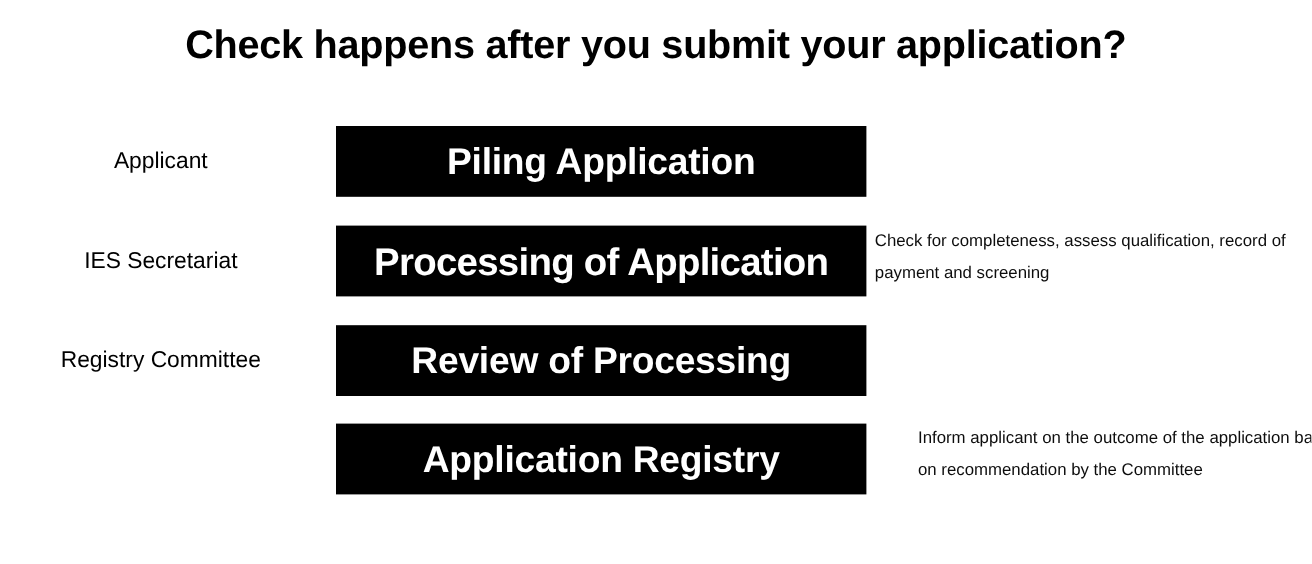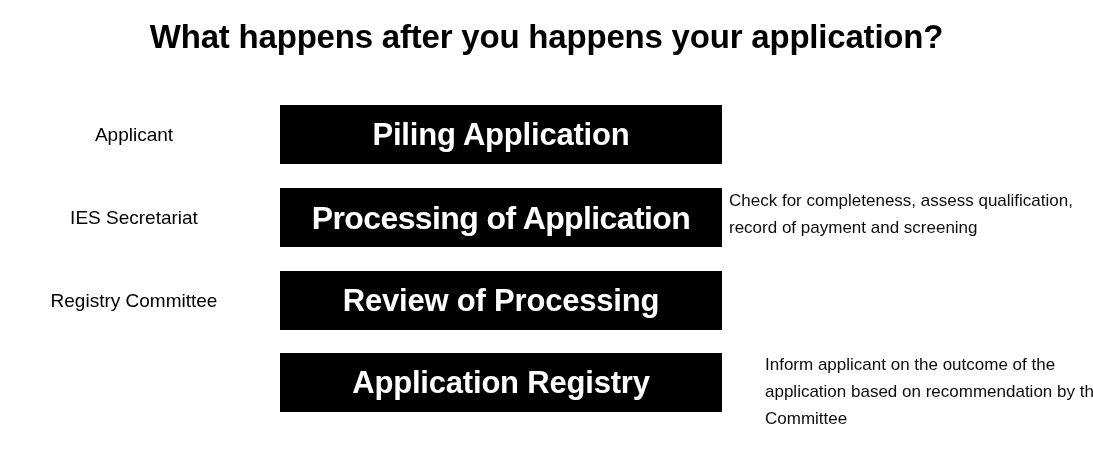--- a/index.html
+++ b/index.html
@@ -71,32 +71,32 @@
     letter-spacing: -0.2px;
   }
   .stage-bar-label.tight {
     font-size: 32px;
     letter-spacing: -0.6px;
   }
   .stage-note {
     position: absolute;
     left: 729px;
     width: 352px;
-    font-size: 17px;
+    font-size: 14px;
     line-height: 27px;
     color: #0d0d0d;
     font-weight: normal;
   }
 </style>
 </head>
 <body>
 
 <div id="slide">
 
-  <div id="slide-title">What happens after you happens your application?</div>
+  <div id="slide-title">Check happens after you submit your application?</div>
 
   <div class="stage-row" style="top:105px;">
     <div class="role-label">Applicant</div>
     <div class="stage-bar">
       <span class="stage-bar-label">Piling Application</span>
     </div>
   </div>
 
   <div class="stage-row" style="top:188px;">
     <div class="role-label">IES Secretariat</div>

